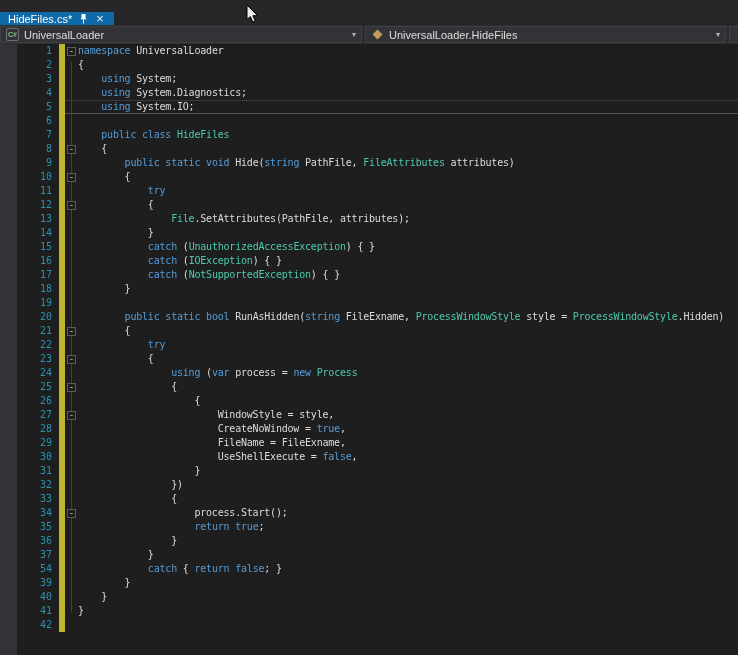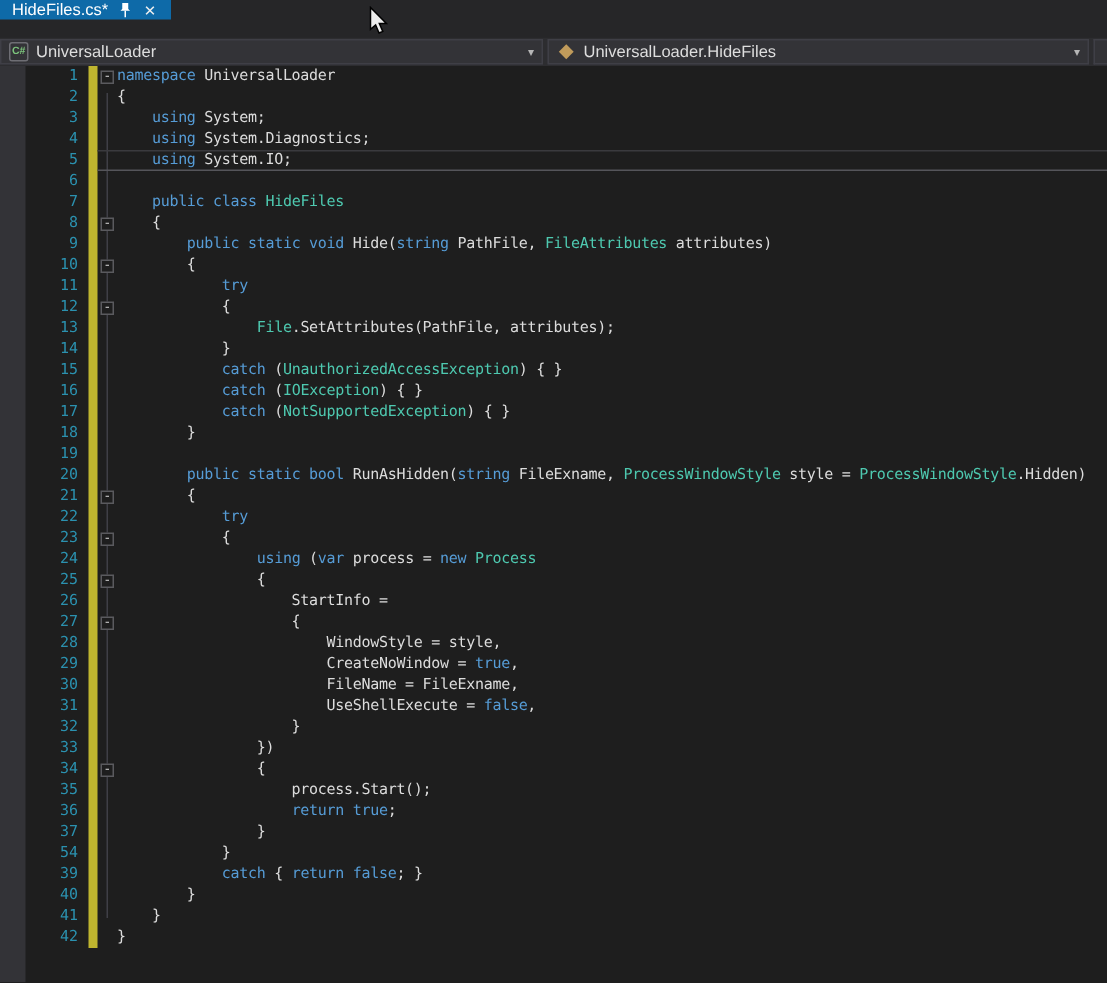--- a/index.html
+++ b/index.html
@@ -1,20 +1,20 @@
 <!DOCTYPE html>
 <html style="--kw: #569CD6; --ty: #4EC9B0; --pl: #DCDCDC; --line_number: #2B91AF; --tab_active_bg: #0E6AA8; --modified_bar: #BFB52F;"><head>
 <meta charset="utf-8">
 <style>
   * { margin:0; padding:0; box-sizing:border-box; }
   html,body { width:738px; height:655px; overflow:hidden; }
   body { background:#1E1E1E; font-family:"Liberation Sans", sans-serif; position:relative; }
 
   
-  .tab-well { height:25px; background:#262628; display:flex; align-items:flex-start; }
+  .tab-well { height:25px; background:#262628; display:flex; align-items:flex-end; }
   .tab { display:flex; align-items:center; gap:7px; padding:0 9px 0 8px;
          background:var(--tab_active_bg); color:#FFFFFF; font-size:11px; cursor:default; }
   .tab-pin { display:flex; align-items:center; }
   .tab-close { font-size:13px; line-height:1; color:#F0F0F0; padding:0 1px; }
 
   
   .nav-bar { height:19px; background:#2D2D30; display:flex; align-items:stretch; gap:3px; padding:1px 0; }
   .combo { background:#333337; border:1px solid #3F3F46; display:flex; align-items:center;
            gap:5px; padding:0 5px; font-size:11px; color:#DEDEDE; white-space:nowrap; overflow:hidden; }
   .combo-project { width:362px; }
@@ -211,21 +211,20 @@
       <div class="crow"><span class="tk-pl">            </span><span class="tk-kw">catch</span><span class="tk-pl"> (</span><span class="tk-ty">IOException</span><span class="tk-pl">) { }</span></div>
       <div class="crow"><span class="tk-pl">            </span><span class="tk-kw">catch</span><span class="tk-pl"> (</span><span class="tk-ty">NotSupportedException</span><span class="tk-pl">) { }</span></div>
       <div class="crow"><span class="tk-pl">        }</span></div>
       <div class="crow"></div>
       <div class="crow"><span class="tk-pl">        </span><span class="tk-kw">public static bool </span><span class="tk-pl">RunAsHidden(</span><span class="tk-kw">string</span><span class="tk-pl"> FileExname, </span><span class="tk-ty">ProcessWindowStyle</span><span class="tk-pl"> style = </span><span class="tk-ty">ProcessWindowStyle</span><span class="tk-pl">.Hidden)</span></div>
       <div class="crow"><span class="tk-pl">        {</span></div>
       <div class="crow"><span class="tk-pl">            </span><span class="tk-kw">try</span></div>
       <div class="crow"><span class="tk-pl">            {</span></div>
       <div class="crow"><span class="tk-pl">                </span><span class="tk-kw">using</span><span class="tk-pl"> (</span><span class="tk-kw">var</span><span class="tk-pl"> process = </span><span class="tk-kw">new</span><span class="tk-pl"> </span><span class="tk-ty">Process</span></div>
       <div class="crow"><span class="tk-pl">                {</span></div>
-      <div class="crow"><span class="tk-pl">                    StartInfo =</span></div>
       <div class="crow"><span class="tk-pl">                    {</span></div>
       <div class="crow"><span class="tk-pl">                        WindowStyle = style,</span></div>
       <div class="crow"><span class="tk-pl">                        CreateNoWindow = </span><span class="tk-kw">true</span><span class="tk-pl">,</span></div>
       <div class="crow"><span class="tk-pl">                        FileName = FileExname,</span></div>
       <div class="crow"><span class="tk-pl">                        UseShellExecute = </span><span class="tk-kw">false</span><span class="tk-pl">,</span></div>
       <div class="crow"><span class="tk-pl">                    }</span></div>
       <div class="crow"><span class="tk-pl">                })</span></div>
       <div class="crow"><span class="tk-pl">                {</span></div>
       <div class="crow"><span class="tk-pl">                    process.Start();</span></div>
       <div class="crow"><span class="tk-pl">                    </span><span class="tk-kw">return true</span><span class="tk-pl">;</span></div>

